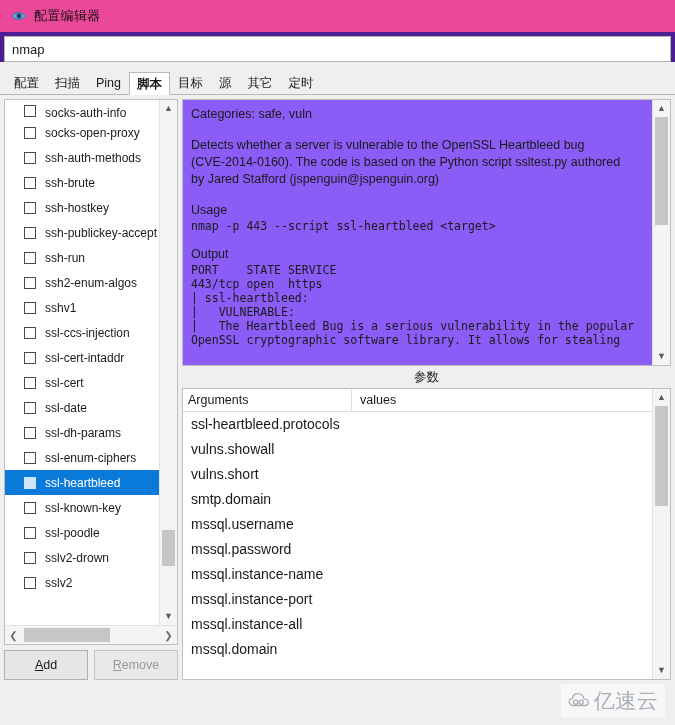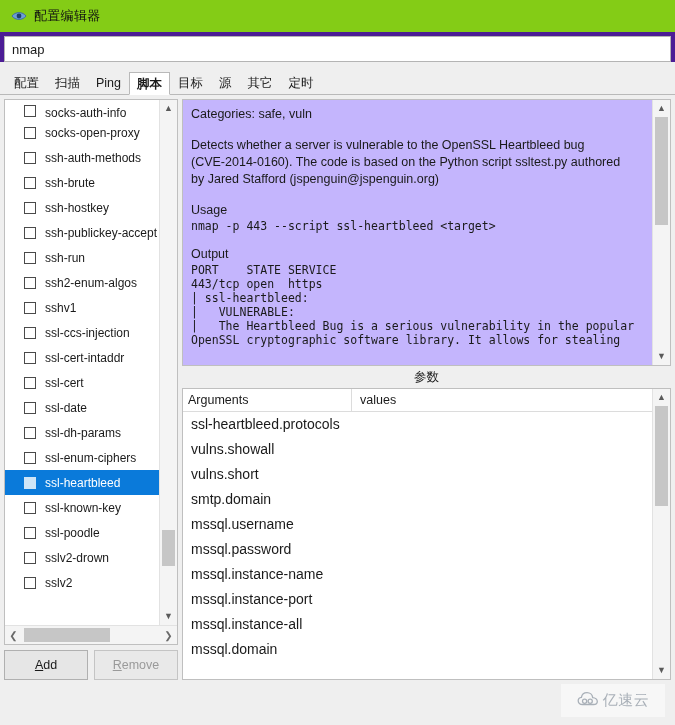--- a/index.html
+++ b/index.html
@@ -13,21 +13,21 @@
     font-family: "Liberation Sans", "DejaVu Sans", sans-serif;
     font-size: 12px;
     color: #1a1a1a;
     overflow: hidden;
     position: relative;
   }
 
   
   #titlebar {
     height: 32px;
-    background: #84cc16;
+    background: #ec4899;
     display: flex;
     align-items: center;
     padding-left: 10px;
     box-sizing: border-box;
   }
   #titlebar .tb-icon {
     width: 18px;
     height: 18px;
     margin-right: 6px;
     display: flex;
@@ -233,21 +233,21 @@
 
   
   #rightpane {
     flex: 1;
     display: flex;
     flex-direction: column;
     min-width: 0;
   }
   #desc-frame {
     height: 267px;
-    background: #c4b5fd;
+    background: #8b5cf6;
     border: 1px solid #bfbfbf;
     box-sizing: border-box;
     display: flex;
     overflow: hidden;
   }
   #desc-text {
     flex: 1;
     padding: 6px 0 0 8px;
     overflow: hidden;
     min-width: 0;
@@ -314,21 +314,21 @@
     right: 10px;
     bottom: 8px;
     width: 104px;
     height: 33px;
     background: #f7f7f7;
     display: flex;
     align-items: center;
     justify-content: center;
     gap: 4px;
     color: #a9b0b8;
-    font-size: 15px;
+    font-size: 21px;
     letter-spacing: .5px;
   }
 </style>
 </head>
 <body>
 
 <div id="titlebar">
   <span class="tb-icon">
     <svg width="16" height="12" viewBox="0 0 16 12">
       <path d="M1 6 C4 1.5 12 1.5 15 6 C12 10.5 4 10.5 1 6 Z" fill="#6d9fd6" stroke="#3f6da8" stroke-width="1"></path>

